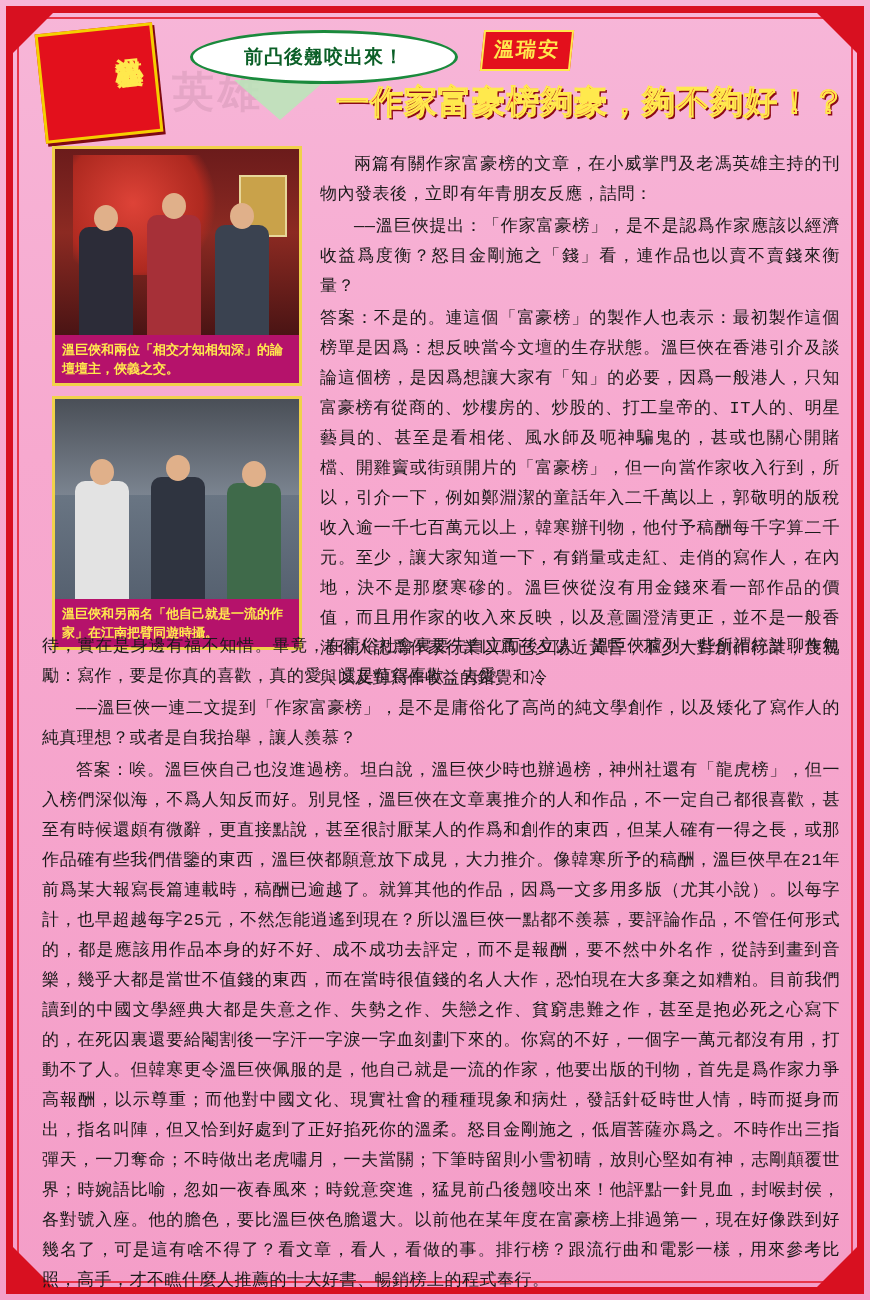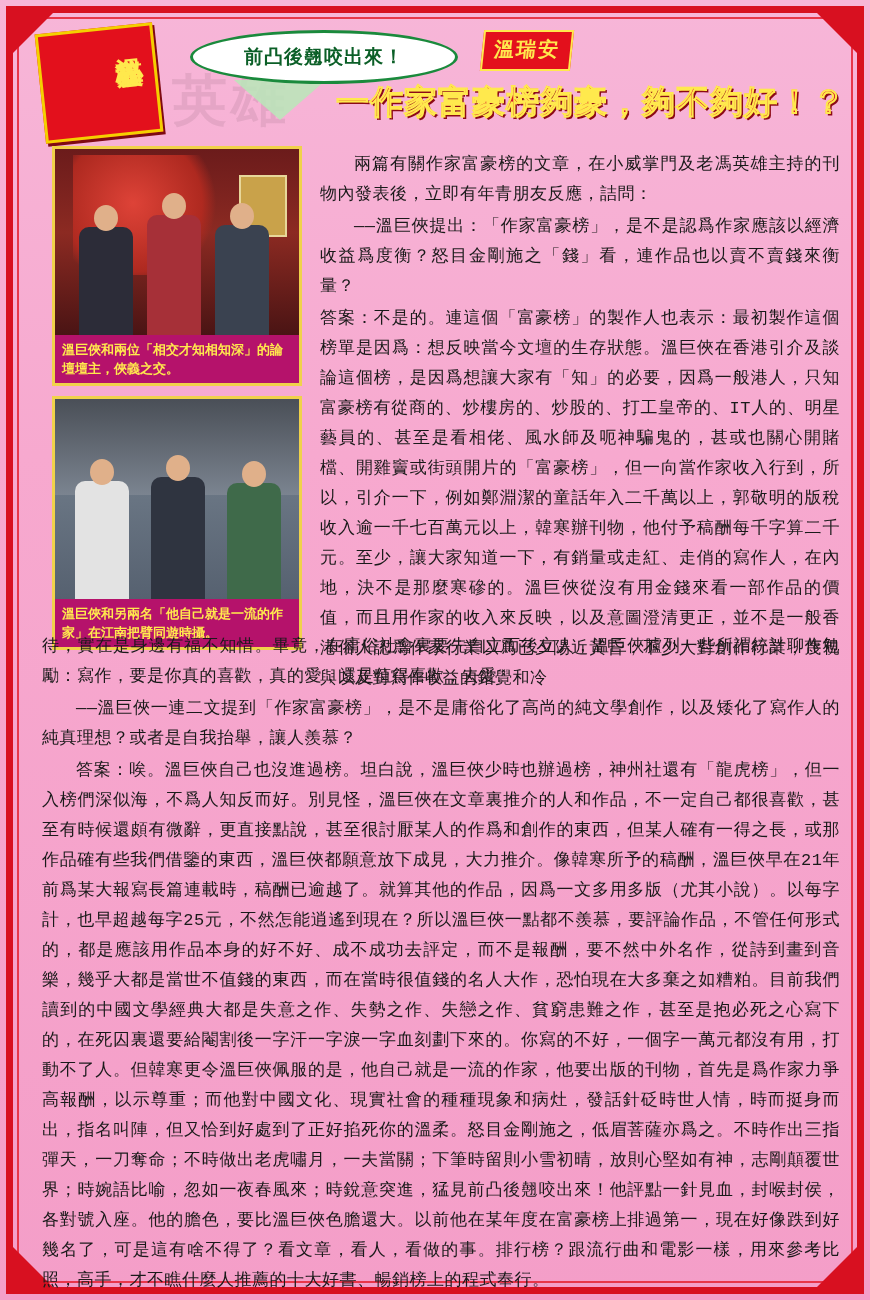--- a/index.html
+++ b/index.html
@@ -102,21 +102,21 @@
     left: 212px; top: 62px;
     width: 0; height: 0;
     border-left: 46px solid transparent;
     border-right: 46px solid transparent;
     border-top: 40px solid #b9e8b8;
     opacity: .85;
   }
   .ghost-title {
     position: absolute;
     left: 150px; top: 46px;
-    font-size: 55px;
+    font-size: 42px;
     font-weight: bold;
     color: #d79bb9;
     font-family: "DejaVu Serif", "Liberation Serif", serif;
     letter-spacing: 4px;
     opacity: .55;
   }
   .tag-box {
     position: absolute;
     left: 460px; top: 12px;
     background: #e3101c;

